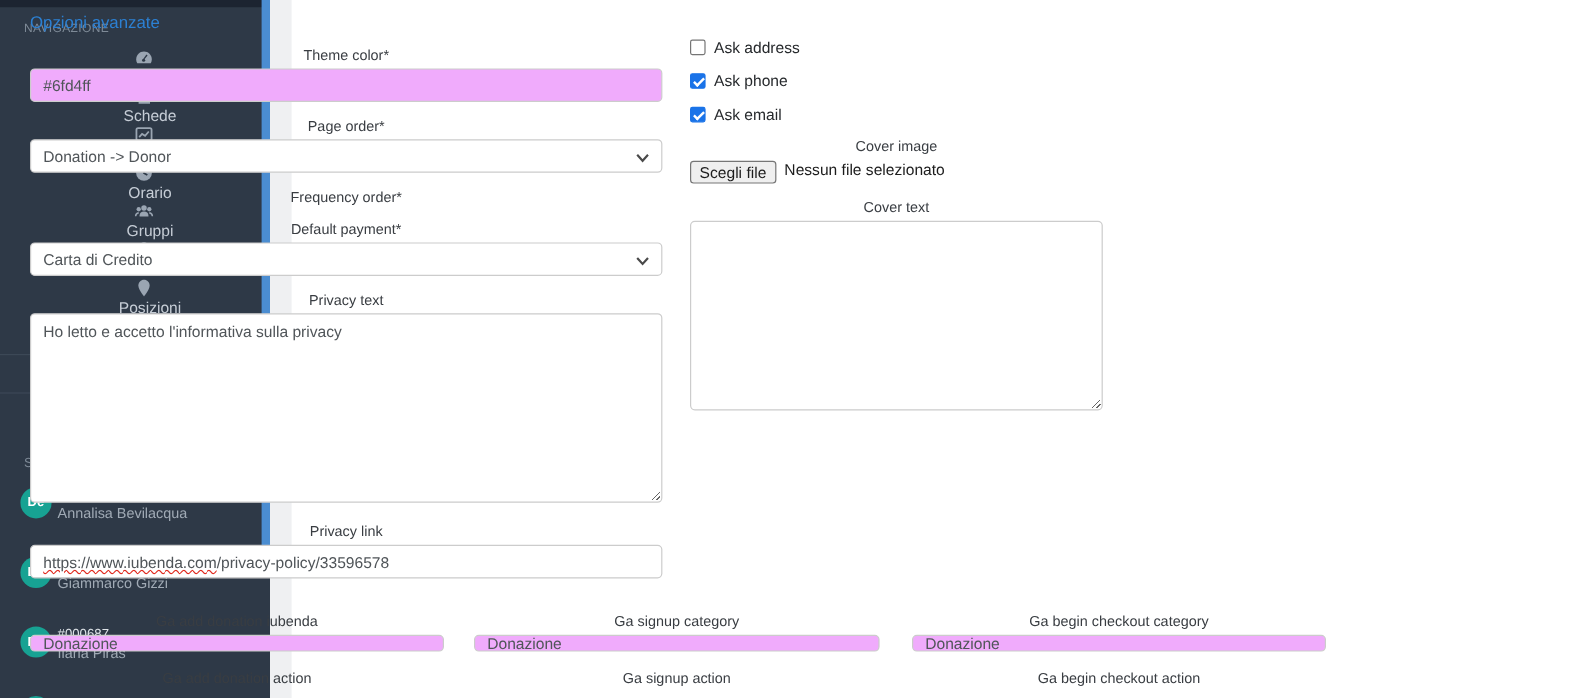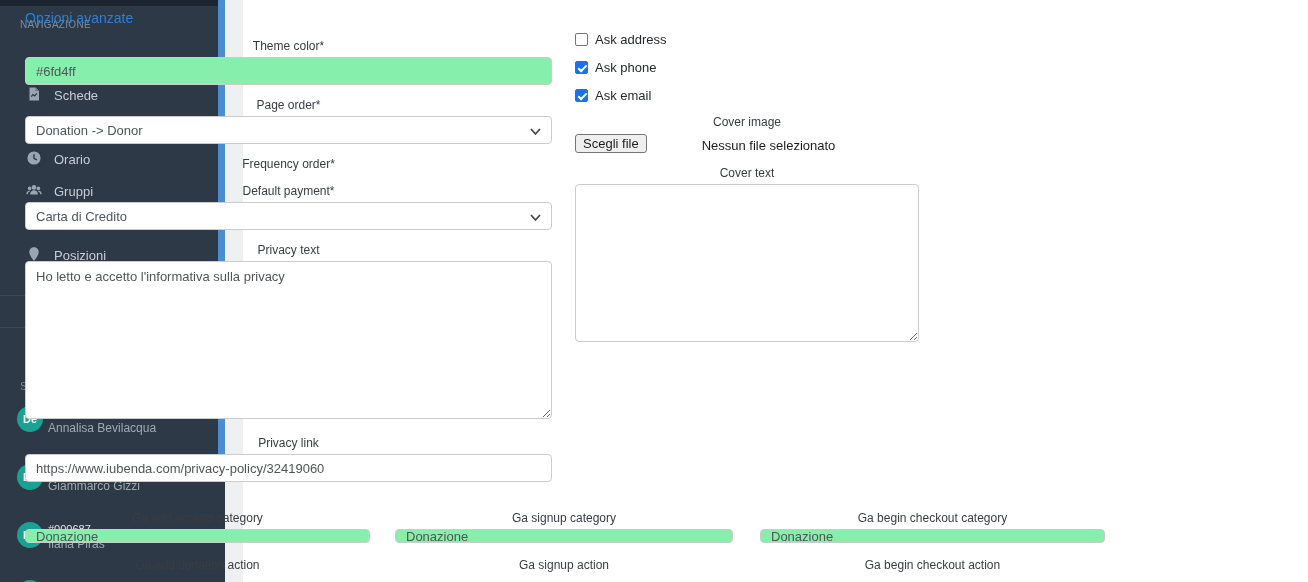--- a/index.html
+++ b/index.html
@@ -13,22 +13,22 @@
   .sidebar {
     position:absolute; left:0; top:0; width:225px; height:582px;
     background:#2e3947; overflow:hidden;
   }
   .topstrip { height:6px; background:#1c2431; }
   .nav-title {
     margin:13px 0 0 20px; font-size:10px; color:#7e8a97; letter-spacing:.3px;
   }
   .nav-list { margin-top:9px; }
   .nav-item {
-    height:32px; display:flex; align-items:flex-end; padding-left:25px;
-    color:#c6cdd6; font-size:13px; cursor:pointer;
+    height:32px; display:flex; align-items:center; padding-left:25px;
+    color:#c6cdd6; font-size:13px; cursor:pointer;flex-direction:column;
   }
   .nav-item.divided { border-top:1px solid #3c4856; }
   .nav-item .ic {
     width:18px; height:18px; margin-right:11px; color:#9aa5b2;
     display:flex; align-items:center; justify-content:center; flex:0 0 18px;
   }
   .nav-item .ic svg { width:16px; height:16px; display:block; }
   .glyph { font-size:13px; font-weight:bold; line-height:1; }
   .glyph.gear { font-size:17px; font-weight:normal; }
 
@@ -57,21 +57,21 @@
   .col-right { position:absolute; left:575px; top:32px; width:344px; }
 
   .heading { font-size:14px; color:#2c80d3; margin:10px 0 14px; cursor:pointer; display:inline-block; }
   .group { margin-bottom:14px; }
   .group.loose { margin-bottom:18px; }
   .flabel { font-size:12px; color:#393d42; margin-bottom:4px; line-height:13px;text-align:center; }
 
   .tinput {
     width:100%; height:28px; border:1px solid #cccccc; border-radius:4px;
     font-family:"Liberation Sans", sans-serif; font-size:13px; color:#505559;
-    padding:0 10px; background:#86efac; outline:none; display:block;
+    padding:0 10px; background:#f0abfc; outline:none; display:block;
   }
   .ga-input { height:14px; }
 
   .sel {
     position:relative; width:100%; height:28px; border:1px solid #cccccc;
     border-radius:4px; background:#fff; display:flex; align-items:center;
     padding:0 38px 0 10px; font-size:13px; color:#505559; cursor:pointer;
   }
   .sel .chev { position:absolute; right:9px; top:8px; width:13px; height:13px; color:#4a4a4a; }
   .sel .chev svg { width:13px; height:13px; display:block; }
@@ -81,39 +81,39 @@
     font-family:"Liberation Sans", sans-serif; font-size:13px; color:#505559;
     padding:7px 10px; resize:both; outline:none; display:block; background:#fff;
   }
 
   .fake-input {
     width:100%; height:28px; border:1px solid #cccccc; border-radius:4px;
     background:#fff; display:flex; align-items:center; padding:0 10px;
     font-size:13px; color:#505559; overflow:hidden; white-space:nowrap;
   }
   .squiggle {
-    text-decoration-style:wavy; text-decoration-color:#e02b20;
+    text-decoration:underline; text-decoration-style:wavy; text-decoration-color:#e02b20;
     text-decoration-thickness:1px; text-underline-offset:2px;text-align:center;
   }
 
   
   .cb-row { display:flex; align-items:center; height:14px; margin-bottom:14px; }
   .cb {
     position:relative; width:13px; height:13px; border:1px solid #757575;
     border-radius:2px; background:#fff; cursor:pointer; flex:0 0 13px;
   }
   .cb.checked { background:#1a73e8; border-color:#1a73e8; }
   .cb.checked::after {
     content:""; position:absolute; left:4px; top:1px; width:3px; height:7px;
     border:solid #fff; border-width:0 2px 2px 0; transform:rotate(45deg);
   }
   .cb-label { margin-left:7px; font-size:13px; color:#26292c; }
 
   
-  .file-row { display:flex; align-items:flex-end; margin-top:5px; height:19px;gap:48px; }
+  .file-row { display:flex; align-items:flex-start; margin-top:5px; height:19px; }
   .file-btn {
     font-family:"Liberation Sans", sans-serif; font-size:13px; color:#1c1c1c;
     background:#efefef; border:1px solid #767676; border-radius:3px;
     padding:1px 7px; height:19px; line-height:15px; cursor:pointer;
   }
   .file-status { margin-left:7px; font-size:13px; color:#1c1c1c; }
 
   
   .ga-grid { position:absolute; left:25px; top:512px; height:70px; }
   .ga-col { position:absolute; top:0; }
@@ -301,21 +301,21 @@
 
   <div class="group loose">
     <div class="flabel">Privacy text</div>
     <textarea class="tarea" style="">Ho letto e accetto l'informativa sulla privacy</textarea>
   </div>
 
   <div class="group">
     <div class="flabel">Privacy link</div>
     <div class="fake-input">
         <span class="squiggle">https://www.iubenda.com</span>
-        <span>/privacy-policy/32419060</span>
+        <span>/privacy-policy/33596578</span>
       </div>
   </div>
 </div>
 
 <div class="col-right">
   <div class="cb-row">
     <span class="cb"></span>
     <span class="cb-label">Ask address</span>
   </div>
   <div class="cb-row">
@@ -337,21 +337,21 @@
   </div>
 
   <div class="group">
     <div class="flabel">Cover text</div>
     <textarea class="tarea" style=""></textarea>
   </div>
 </div>
 
 <div class="ga-grid">
   <div class="ga-col c1">
-    <div class="flabel">Ga add accetto category</div>
+    <div class="flabel">Ga add donation iubenda</div>
     <input class="tinput ga-input" type="text" value="Donazione" style="">
     <div class="flabel ga-next-label">Ga add donation action</div>
   </div>
   <div class="ga-col c2">
     <div class="flabel">Ga signup category</div>
     <input class="tinput ga-input" type="text" value="Donazione" style="">
     <div class="flabel ga-next-label">Ga signup action</div>
   </div>
   <div class="ga-col c3">
     <div class="flabel">Ga begin checkout category</div>

